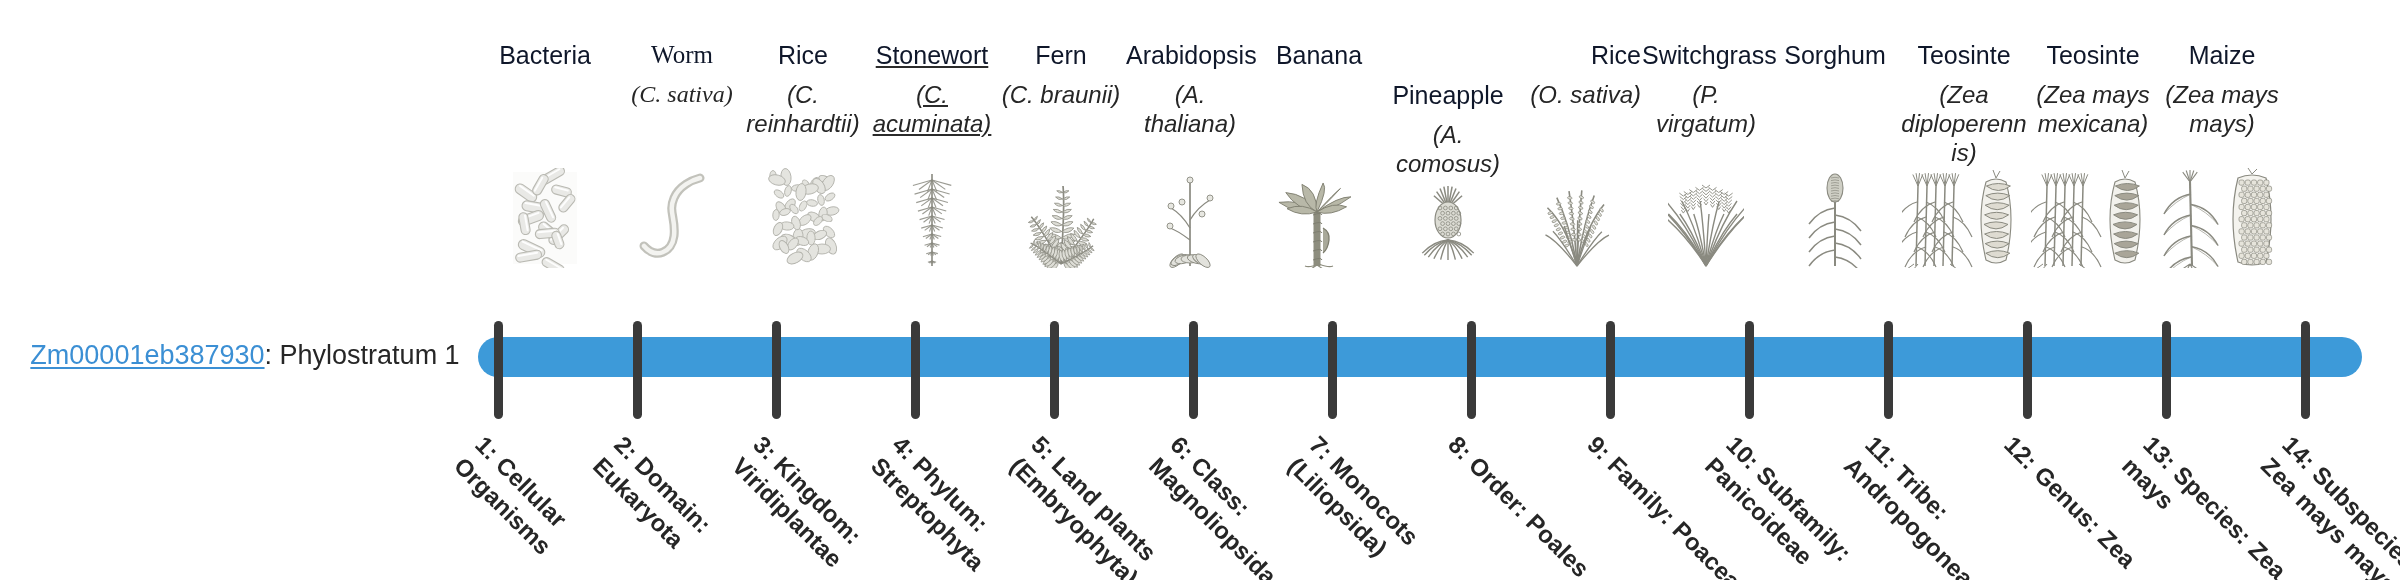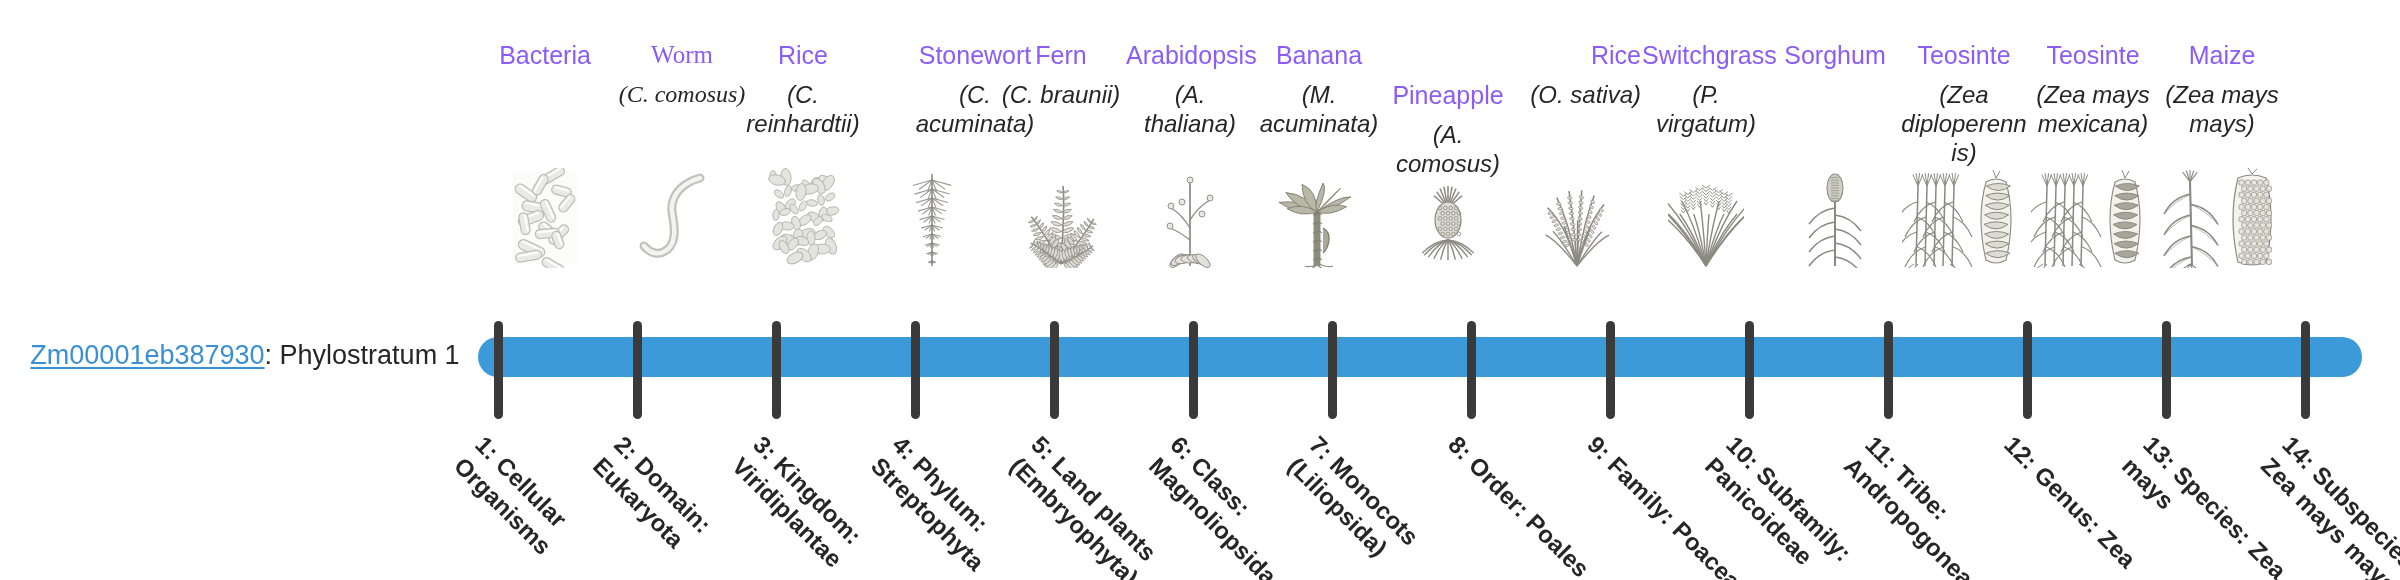--- a/index.html
+++ b/index.html
@@ -36,21 +36,21 @@
   .col{
     position:absolute;
     top:40px;
     width:128px;
     margin-left:-64px;
     text-align:center;
   }
   .common{
     font-size:25px;
     line-height:30px;
-    color:#8b5cf6;
+    color:#0f172a;
     height:32px;
     white-space:nowrap;
   }
   .latin{
     font-size:24px;
     line-height:29px;
     font-style:italic;
     color:#262626;
     height:60px;
     margin-top:8px;
@@ -193,21 +193,21 @@
             <rect x="2" y="1.6" width="19" height="2" rx="1" fill="#ffffff" opacity="0.9"></rect>
           </g>
           <g transform="translate(50,62) rotate(70)">
             <rect x="0" y="0" width="18" height="9" rx="4.5" fill="#e9e9e6" stroke="#b9b9b2" stroke-width="1.1"></rect>
             <rect x="2" y="1.6" width="13" height="2" rx="1" fill="#ffffff" opacity="0.9"></rect>
           </g>
         </svg>
       </div>
       <div class="col" style="left: 682px; font-family: Liberation Serif, serif;">
         <div class="common">Worm</div>
-        <div class="latin">(C. comosus)</div>
+        <div class="latin">(C. sativa)</div>
       </div>
       <div class="art" style="left: 674px;">
         <svg width="80" height="100" viewBox="0 0 80 100">
           <path d="M10 78 C22 92 38 84 40 68 C42 50 34 44 40 30 C45 18 58 12 66 10" fill="none" stroke="#c2c2bb" stroke-width="9" stroke-linecap="round"></path>
           <path d="M10 78 C22 92 38 84 40 68 C42 50 34 44 40 30 C45 18 58 12 66 10" fill="none" stroke="#f3f3f0" stroke-width="4.5" stroke-linecap="round"></path>
         </svg>
       </div>
       <div class="col" style="left: 803px;">
         <div class="common">Rice</div>
         <div class="latin">(C. reinhardtii)</div>
@@ -255,21 +255,21 @@
           <ellipse cx="54" cy="18" rx="5" ry="8.5" transform="rotate(146 54 18)" fill="#e4e4df" stroke="#b3b3ac" stroke-width="0.9"></ellipse>
           <ellipse cx="11" cy="47" rx="3.2" ry="5.44" transform="rotate(3 11 47)" fill="#e4e4df" stroke="#b3b3ac" stroke-width="0.9"></ellipse>
           <ellipse cx="28" cy="76" rx="4.1000000000000005" ry="6.970000000000001" transform="rotate(40 28 76)" fill="#e4e4df" stroke="#b3b3ac" stroke-width="0.9"></ellipse>
           <ellipse cx="45" cy="21" rx="5" ry="8.5" transform="rotate(77 45 21)" fill="#e4e4df" stroke="#b3b3ac" stroke-width="0.9"></ellipse>
           <ellipse cx="62" cy="50" rx="3.2" ry="5.44" transform="rotate(114 62 50)" fill="#e4e4df" stroke="#b3b3ac" stroke-width="0.9"></ellipse>
           <ellipse cx="19" cy="79" rx="4.1000000000000005" ry="6.970000000000001" transform="rotate(151 19 79)" fill="#e4e4df" stroke="#b3b3ac" stroke-width="0.9"></ellipse>
           <ellipse cx="36" cy="24" rx="5" ry="8.5" transform="rotate(8 36 24)" fill="#e4e4df" stroke="#b3b3ac" stroke-width="0.9"></ellipse>
           <ellipse cx="53" cy="53" rx="3.2" ry="5.44" transform="rotate(45 53 53)" fill="#e4e4df" stroke="#b3b3ac" stroke-width="0.9"></ellipse>
         </svg>
       </div>
-      <div class="col" style="left: 975px;">
+      <div class="col" style="left: 932px; text-decoration: underline;">
         <div class="common">Stonewort</div>
         <div class="latin">(C. acuminata)</div>
       </div>
       <div class="art" style="left: 932px;">
         <svg width="64" height="100" viewBox="0 0 64 100">
           <path d="M32 98 L32 6" stroke="#8a8a80" stroke-width="1.6" fill="none"></path>
           <path d="M32 12 L12.893014090532823 17.587650540277675" stroke="#8a8a80" stroke-width="1.1" fill="none" opacity="0.85"></path>
           <path d="M32 12 L18.976722898989674 21.505359840582884" stroke="#8a8a80" stroke-width="1.1" fill="none" opacity="0.85"></path>
           <path d="M32 12 L27.500791010703686 23.64191274393376" stroke="#8a8a80" stroke-width="1.1" fill="none" opacity="0.85"></path>
           <path d="M32 12 L36.86794081600124 23.596952511073873" stroke="#8a8a80" stroke-width="1.1" fill="none" opacity="0.85"></path>
@@ -484,21 +484,20 @@
           <ellipse cx="21.75586020311261" cy="91.76867704934868" rx="9" ry="4" transform="rotate(-28.6 21.75586020311261 93)" fill="#e2e2dc" stroke="#8a8a80" stroke-width="0.9"></ellipse>
           <ellipse cx="26.301175091741996" cy="91.20241190740167" rx="9" ry="4" transform="rotate(-14.3 26.301175091741996 93)" fill="#e2e2dc" stroke="#8a8a80" stroke-width="0.9"></ellipse>
           <ellipse cx="32" cy="91" rx="9" ry="4" transform="rotate(0 32 93)" fill="#e2e2dc" stroke="#8a8a80" stroke-width="0.9"></ellipse>
           <ellipse cx="37.698824908258004" cy="91.20241190740167" rx="9" ry="4" transform="rotate(14.3 37.698824908258004 93)" fill="#e2e2dc" stroke="#8a8a80" stroke-width="0.9"></ellipse>
           <ellipse cx="42.24413979688739" cy="91.76867704934868" rx="9" ry="4" transform="rotate(28.6 42.24413979688739 93)" fill="#e2e2dc" stroke="#8a8a80" stroke-width="0.9"></ellipse>
           <ellipse cx="44.715918809539474" cy="92.58417661836448" rx="9" ry="4" transform="rotate(42.900000000000006 44.715918809539474 93)" fill="#e2e2dc" stroke="#8a8a80" stroke-width="0.9"></ellipse>
         </svg>
       </div>
       <div class="col" style="left: 1319px;">
         <div class="common">Banana</div>
-        <div class="latin">(M. acuminata)</div>
       </div>
       <div class="art" style="left: 1319px;">
         <svg width="84" height="100" viewBox="0 0 84 100">
           <path d="M40 98 L40 42" stroke="#8d8d7e" stroke-width="7" fill="none"></path>
           <path d="M36 92 q 8 -3 9 0" stroke="#7e7e70" stroke-width="1" fill="none"></path>
           <path d="M36 83 q 8 -3 9 0" stroke="#7e7e70" stroke-width="1" fill="none"></path>
           <path d="M36 74 q 8 -3 9 0" stroke="#7e7e70" stroke-width="1" fill="none"></path>
           <path d="M36 65 q 8 -3 9 0" stroke="#7e7e70" stroke-width="1" fill="none"></path>
           <path d="M36 56 q 8 -3 9 0" stroke="#7e7e70" stroke-width="1" fill="none"></path>
           <path d="M36 47 q 8 -3 9 0" stroke="#7e7e70" stroke-width="1" fill="none"></path>

